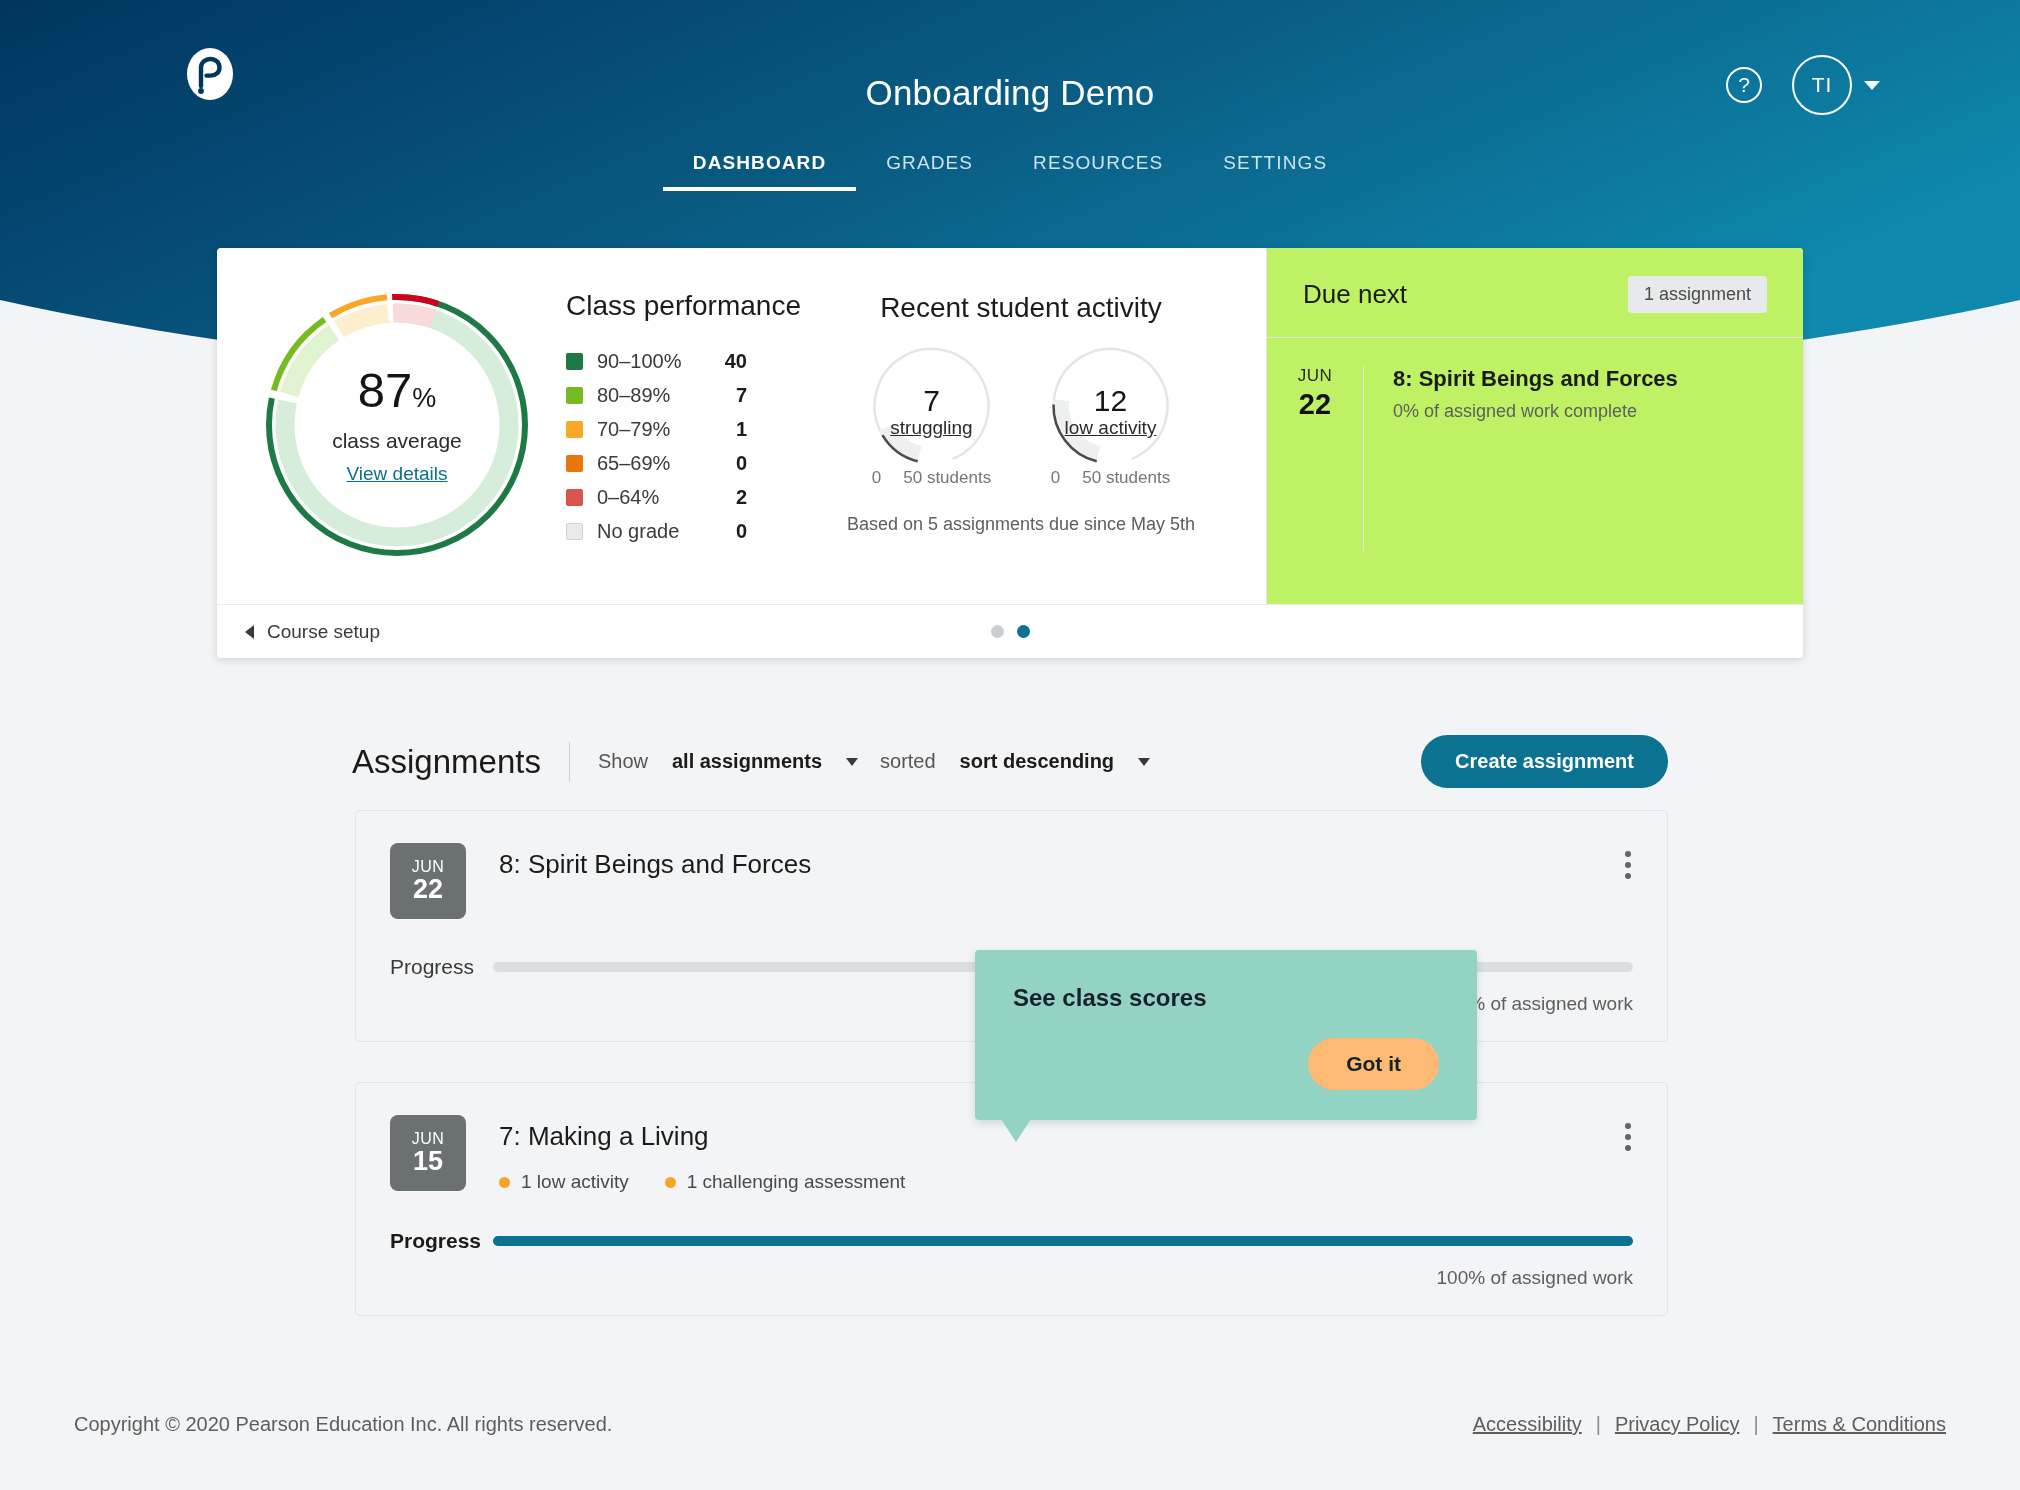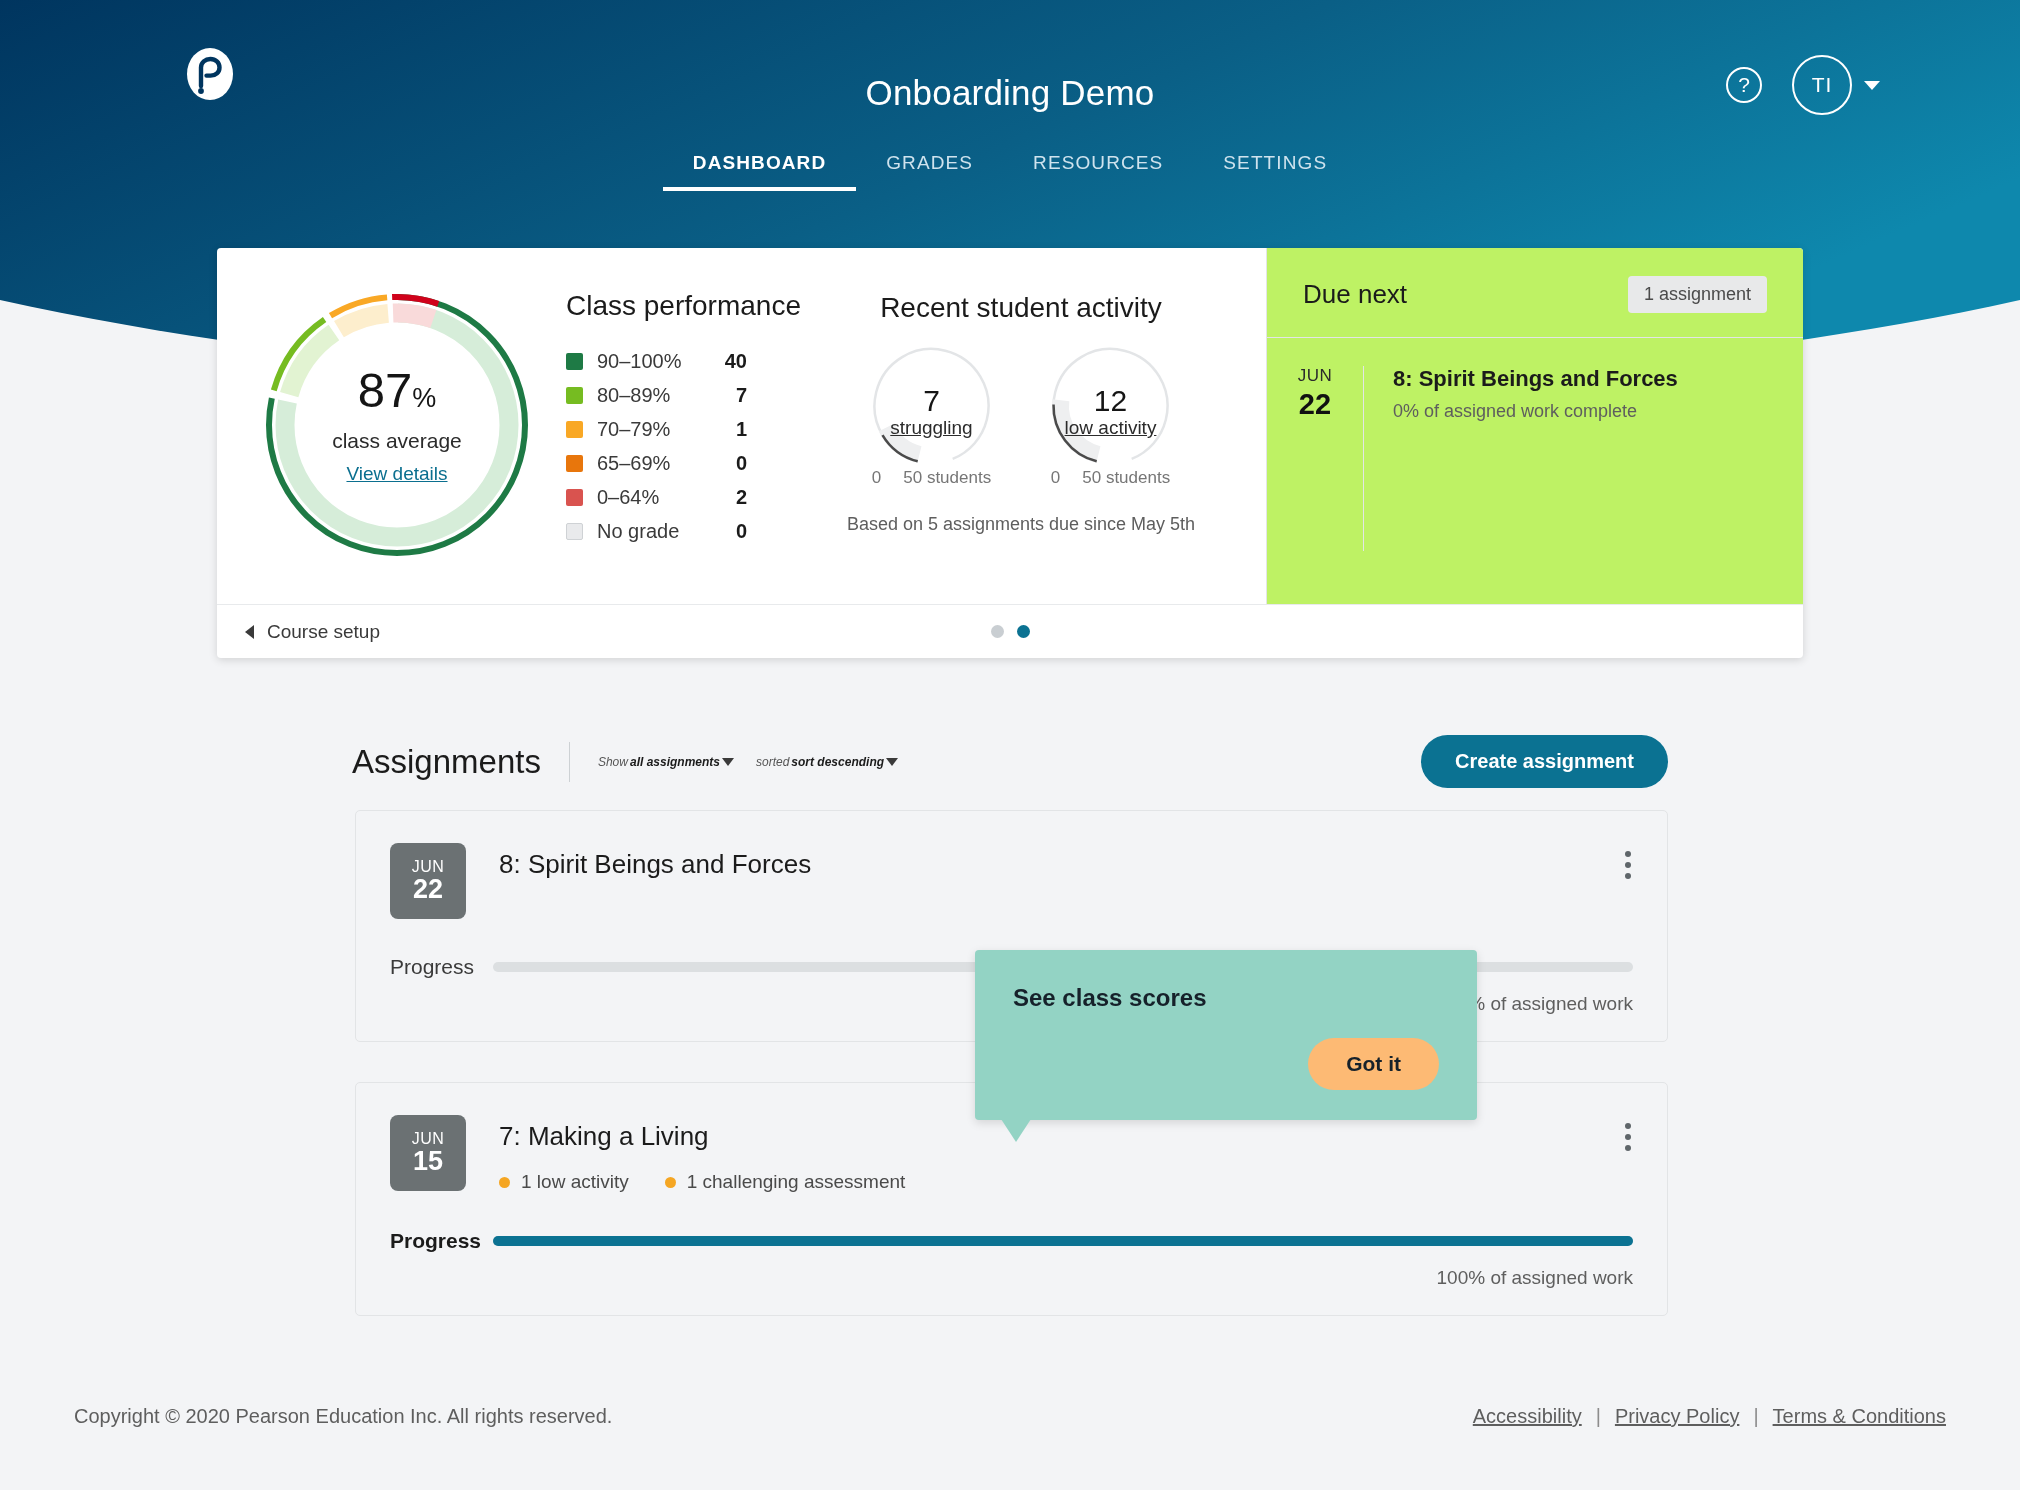--- a/index.html
+++ b/index.html
@@ -330,28 +330,27 @@
     font-size: 33px;
     color: #1b1b1b;
     font-weight: 400;
   }
   .vdiv {
     width: 1px; height: 40px;
     background: #cdd1d4;
     margin: 0 28px;
   }
   .filter {
-    font-size: 12px;
+    font-size: 20px;
     color: #555;
     display: flex;
     align-items: center;
-    gap: 2px;
+    gap: 24px;
     cursor: pointer;
     margin-right: 22px;
-    font-style: italic;
   }
   .filter b { color: #1b1b1b; }
   .caret-sm {
     width: 0; height: 0;
     border-left: 6px solid transparent;
     border-right: 6px solid transparent;
     border-top: 8px solid #3a3a3a;
   }
   .create-btn {
     margin-left: auto;
@@ -465,21 +464,21 @@
     font-weight: 700;
     color: #16212a;
     padding: 14px 38px;
     cursor: pointer;
     font-family: "Liberation Sans", sans-serif;
   }
 
   
   .footer {
     position: absolute;
-    bottom: 16px; left: 0;
+    bottom: 8px; left: 0;
     width: 2020px;
     height: 115px;
     display: flex;
     align-items: center;
     padding: 0 74px;
     font-size: 20px;
     color: #5e5e5e;
   }
   .footer-links { margin-left: auto; display: flex; align-items: center; gap: 14px; }
   .footer-links a { color: #5e5e5e; text-decoration: underline; cursor: pointer; }

